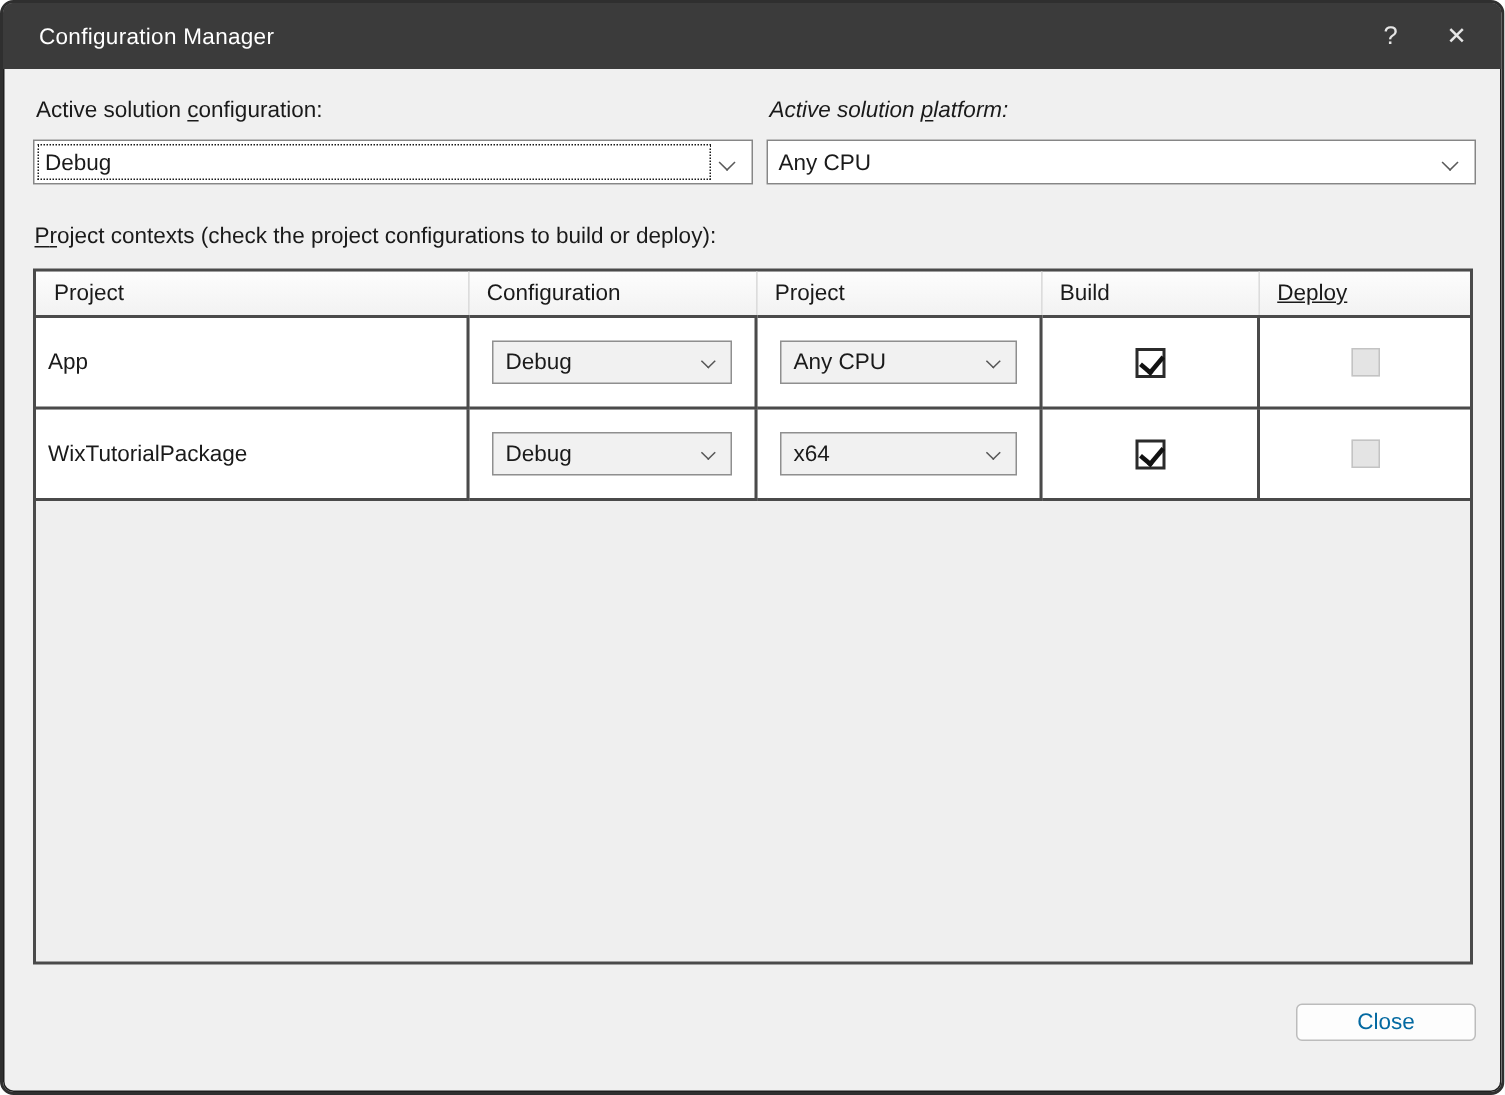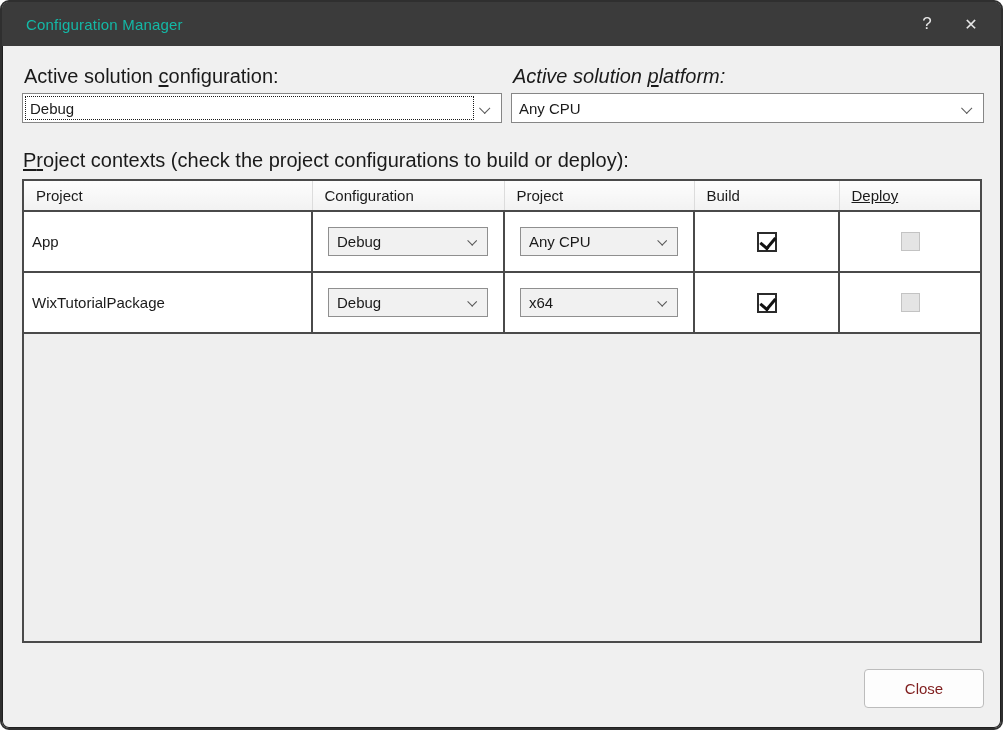--- a/index.html
+++ b/index.html
@@ -12,35 +12,35 @@
     border:2px solid #2f2f2f;
     box-shadow:0 0 0 1px #1f1f1f inset;
   }
 
   
   .titlebar {
     position:absolute; left:0; top:0; width:100%; height:44px;
     background:#3b3b3b; display:flex; align-items:center;
   }
   .titlebar-text {
-    color:#14b8a6; font-size:15px; padding-left:24px; letter-spacing:0.2px;
+    color:#ffffff; font-size:15px; padding-left:24px; letter-spacing:0.2px;
   }
   .titlebar-buttons {
     position:absolute; right:8px; top:0; height:44px; display:flex; align-items:stretch;
   }
   .tb-btn {
     width:44px; height:44px; display:flex; align-items:center; justify-content:center;
     color:#e6e6e6; font-size:17px; cursor:default; background:transparent; border:none;
     font-family:"Liberation Sans", sans-serif;
   }
   .tb-btn.close { font-size:16px; }
 
   
   .field-label {
-    position:absolute; font-size:20px; color:#1a1a1a; white-space:nowrap;
+    position:absolute; font-size:15px; color:#1a1a1a; white-space:nowrap;
   }
   .mnemonic { text-decoration:underline; text-underline-offset:2px; }
 
   
   .combo {
     position:absolute; height:30px; background:#ffffff;
     border:1px solid #868686; display:flex; align-items:center;
     font-size:15px; color:#1a1a1a; padding-left:7px;
   }
   .combo .chevron {
@@ -106,23 +106,23 @@
     width:7px; height:12px;
     border-right:3px solid #111111; border-bottom:3px solid #111111;
     transform:rotate(40deg);
   }
   .checkbox.disabled {
     background:#e4e4e4; border:1px solid #c3c3c3; width:19px; height:19px;
   }
 
   
   .close-btn {
-    position:absolute; left:862px; top:667px; width:120px; height:39px;
+    position:absolute; left:862px; top:667px; width:120px; height:25px;
     background:#fdfdfd; border:1px solid #bcbcbc; border-radius:4px;
-    font-size:15px; color:#7f1d1d; font-family:"Liberation Sans", sans-serif;
+    font-size:15px; color:#0369a1; font-family:"Liberation Sans", sans-serif;
     display:flex; align-items:center; justify-content:center; cursor:default;
   }
 </style>
 </head>
 <body>
 
 <div class="window">
 
   <div class="titlebar">
     <span class="titlebar-text">Configuration Manager</span>

